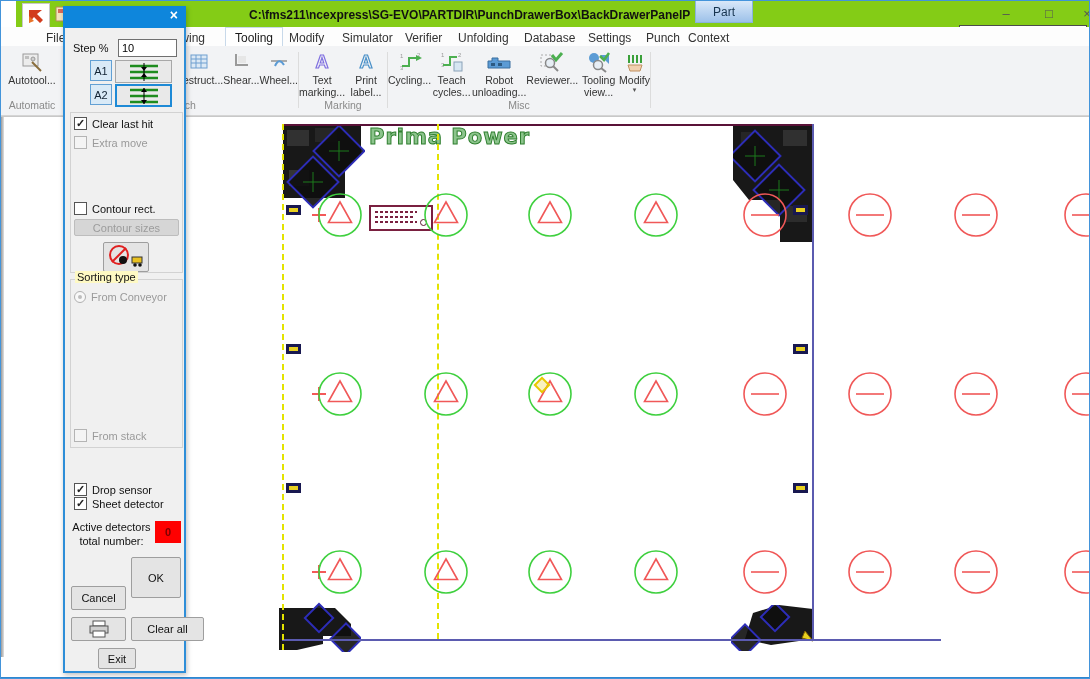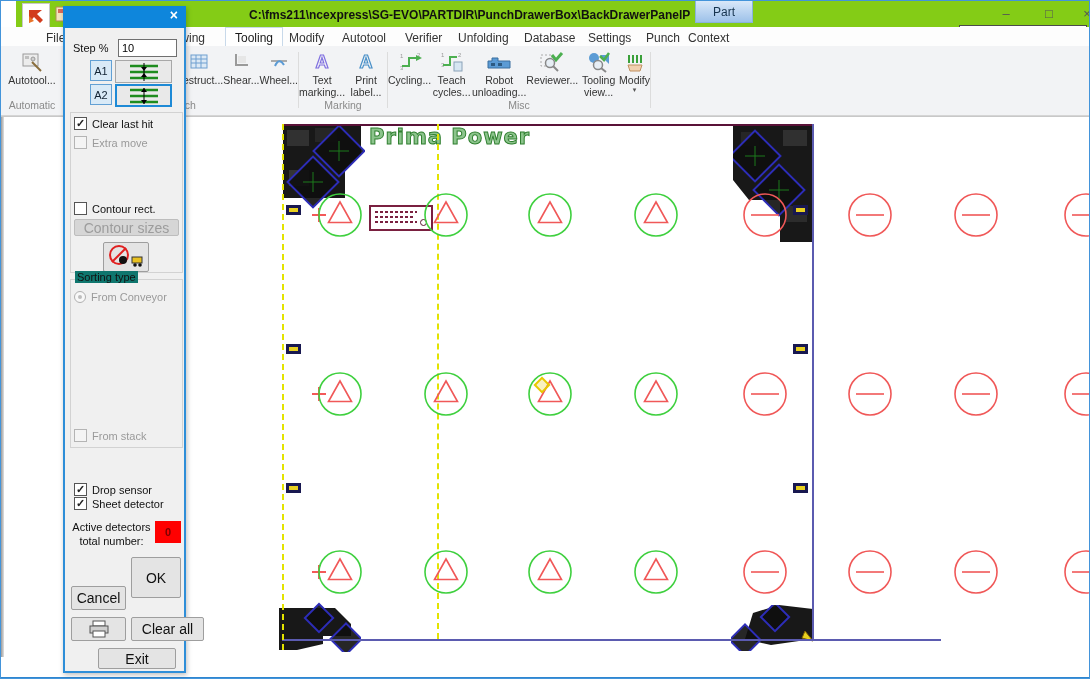--- a/index.html
+++ b/index.html
@@ -76,21 +76,21 @@
   .chk{position:absolute;display:flex;align-items:center;gap:5px;font-size:11px;color:#111;white-space:nowrap}
   .chk .box{width:13px;height:13px;background:#fff;border:1px solid #555;display:inline-flex;
     align-items:center;justify-content:center;flex:none}
   .chk .box.on::after{content:"✓";font-size:11px;font-weight:bold;color:#222;margin-top:-1px}
   .chk.dis{color:#9a9a9a}
   .chk.dis .box{border-color:#b4b4b4;background:#f4f4f4}
   .radio{width:12px;height:12px;border:1px solid #b0b0b0;border-radius:50%;background:#f8f8f8;
     position:relative;flex:none}
   .radio::after{content:"";position:absolute;inset:3px;border-radius:50%;background:#bdbdbd}
   .dbtn{position:absolute;background:#e4e4e4;border:1px solid #9e9e9e;border-radius:2px;
-    font-size:14px;color:#111;display:flex;align-items:center;justify-content:center;cursor:default}
+    font-size:11px;color:#111;display:flex;align-items:center;justify-content:center;cursor:default}
   .dbtn.disabled{background:#d6d6d6;color:#9c9c9c;border-color:#bdbdbd}
   .redbox{position:absolute;left:90px;top:513px;width:26px;height:22px;background:#ff0000;
     display:flex;align-items:center;justify-content:center;font-size:11px;color:#7a0000;font-weight:bold}
 
   
   .statusbar{position:absolute;left:0;top:656px;width:100%;height:20px;background:#f4f4f4;
     border-top:1px solid #d0d0d0;font-size:11px;color:#222}
   .sitem{position:absolute;top:4px;white-space:nowrap}
   .bluestrip{position:absolute;left:0;top:676px;width:100%;height:3px;background:#2f86d0}
   .stick{position:absolute;left:1048px;top:3px;width:2px;height:13px;background:#8fd0f0}
@@ -123,21 +123,21 @@
   <div class="combo">
     <span>SG-EVO</span>
     <span class="arr">▾</span>
   </div>
 
   <div class="menubar">
     <span class="mitem" style="left:41px">File</span>
     <span class="mitem" style="left:156px">Drawing</span>
     <span class="mitem active" style="left:224px">Tooling</span>
     <span class="mitem" style="left:284px">Modify</span>
-    <span class="mitem" style="left:337px">Autotool</span>
+    <span class="mitem" style="left:337px">Simulator</span>
     <span class="mitem" style="left:400px">Verifier</span>
     <span class="mitem" style="left:453px">Unfolding</span>
     <span class="mitem" style="left:519px">Database</span>
     <span class="mitem" style="left:583px">Settings</span>
     <span class="mitem" style="left:641px">Punch</span>
     <span class="mitem" style="left:683px">Context</span>
   </div>
 
   <div class="ribbon">
 
@@ -571,21 +571,21 @@
       <svg width="40" height="26">
         <circle cx="13" cy="11" r="9" stroke="#e02020" fill="none" stroke-width="2"></circle>
         <circle cx="17" cy="16" r="4" fill="#111"></circle>
         <line x1="6" y1="18" x2="20" y2="4" stroke="#e02020" stroke-width="2"></line>
         <rect x="26" y="13" width="10" height="6" fill="#e8c020" stroke="#333"></rect>
         <circle cx="29" cy="21" r="1.8" fill="#111"></circle>
           <circle cx="34" cy="21" r="1.8" fill="#111"></circle>
       </svg>
     </div>
 
-    <span class="dlabel" style="left:10px;top:263px;background:#0f766e;padding:0 2px;z-index:2">Sorting type</span>
+    <span class="dlabel" style="left:10px;top:263px;background:#fef9c3;padding:0 2px;z-index:2">Sorting type</span>
     <div class="gbox" style="left:5px;top:271px;width:113px;height:169px"></div>
 
     <div class="chk dis" style="left:9px;top:283px">
       <span class="radio"></span>
       <span>From Conveyor</span>
     </div>
     <div class="chk dis" style="left:9px;top:421px">
       <span class="box"></span>
       <span>From stack</span>
     </div>
@@ -608,16 +608,16 @@
     <button class="dbtn" style="left:6px;top:578px;width:55px;height:24px">Cancel</button>
     <button class="dbtn" style="left:66px;top:549px;width:50px;height:41px">OK</button>
     <button class="dbtn" style="left:6px;top:609px;width:55px;height:24px">
       <svg width="22" height="18">
         <rect x="5" y="1" width="12" height="5" fill="#fff" stroke="#555"></rect>
         <rect x="2" y="6" width="18" height="7" fill="#cfcfcf" stroke="#555"></rect>
         <rect x="5" y="11" width="12" height="6" fill="#fff" stroke="#555"></rect>
       </svg>
     </button>
     <button class="dbtn" style="left:66px;top:609px;width:73px;height:24px">Clear all</button>
-    <button class="dbtn" style="left:33px;top:640px;width:78px;height:21px">Exit</button>
+    <button class="dbtn" style="left:33px;top:640px;width:38px;height:21px">Exit</button>
   </div>
 
 </div>
 
 </body></html>

